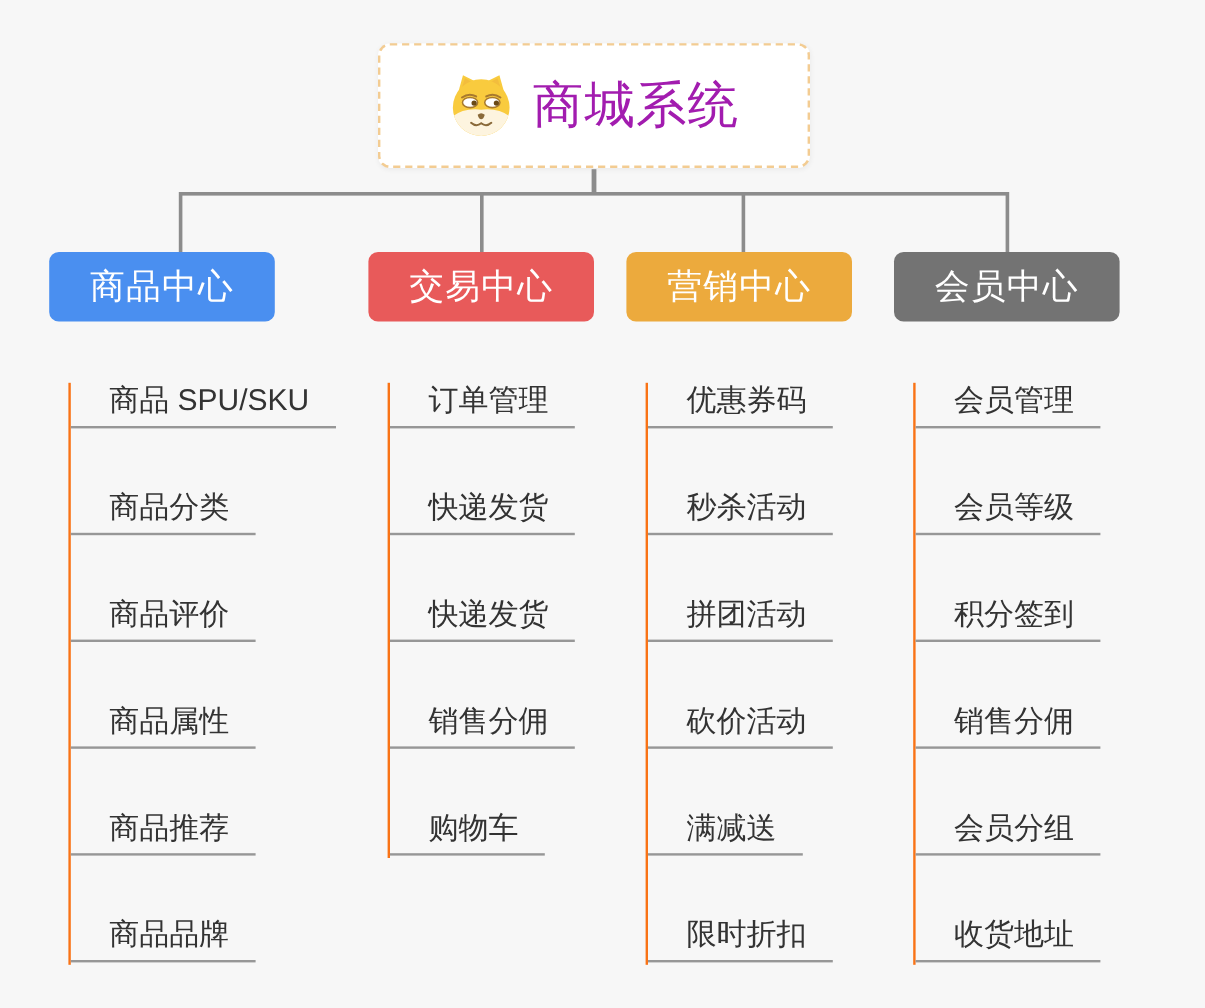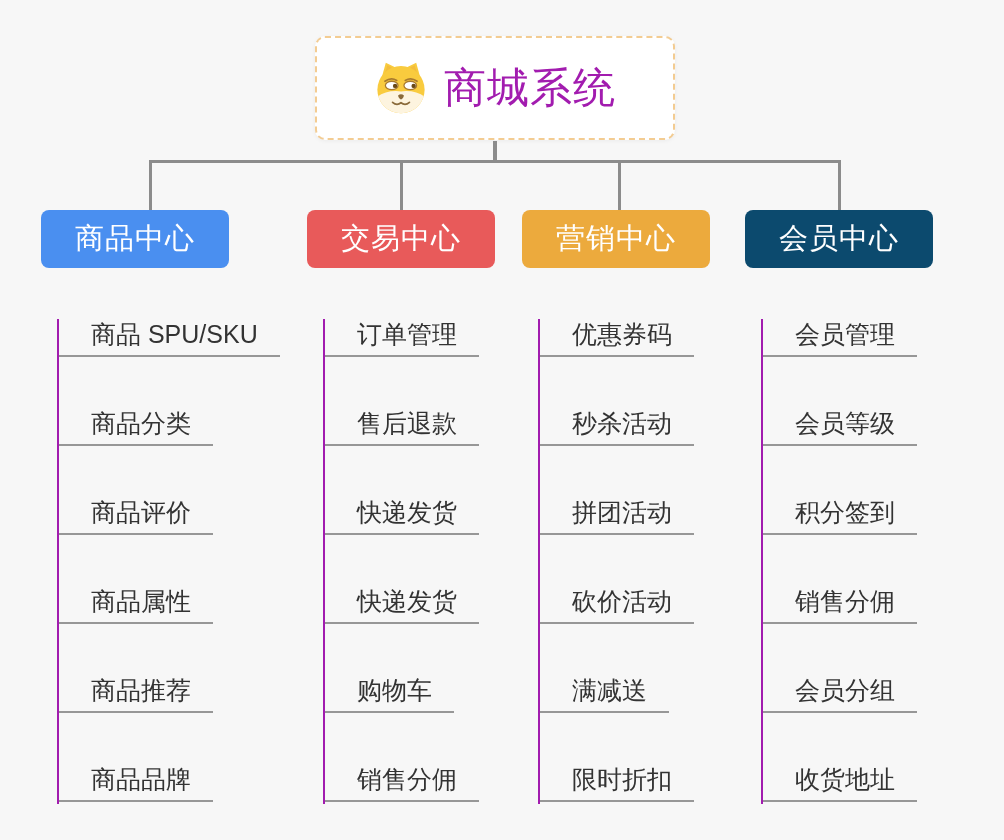--- a/index.html
+++ b/index.html
@@ -43,21 +43,21 @@
     width:188px;height:58px;
     border-radius:8px;
     display:flex;align-items:center;justify-content:center;
     color:#ffffff;
     font-size:29px;
     letter-spacing:1px;
     white-space:nowrap;
   }
   .subtree{
     margin-left:16px;
-    border-left:2px solid #a21caf;
+    border-left:2px solid #f97316;
     padding-bottom:2px;
   }
   .leaf-item{
     display:table;
     margin-top:51px;
     padding:0 22px 6px 32px;
     border-bottom:2px solid #979797;
     font-size:25px;
     line-height:30px;
     color:#333333;
@@ -110,42 +110,41 @@
       <div class="leaf-item">商品属性</div>
       <div class="leaf-item">商品推荐</div>
       <div class="leaf-item">商品品牌</div>
     </div>
   </div>
 
   <div class="column" style="left:307px;">
     <div class="branch-box" style="background-color: rgb(232, 90, 90);">交易中心</div>
     <div class="subtree">
       <div class="leaf-item">订单管理</div>
-      <div class="leaf-item">售后退款</div>
       <div class="leaf-item">快递发货</div>
       <div class="leaf-item">快递发货</div>
+      <div class="leaf-item">销售分佣</div>
       <div class="leaf-item">购物车</div>
-      <div class="leaf-item">销售分佣</div>
     </div>
   </div>
 
   <div class="column" style="left:522px;text-align:right;">
     <div class="branch-box" style="background-color: rgb(236, 170, 61);">营销中心</div>
     <div class="subtree">
       <div class="leaf-item">优惠券码</div>
       <div class="leaf-item">秒杀活动</div>
       <div class="leaf-item">拼团活动</div>
       <div class="leaf-item">砍价活动</div>
       <div class="leaf-item">满减送</div>
       <div class="leaf-item">限时折扣</div>
     </div>
   </div>
 
   <div class="column" style="left:745px;">
-    <div class="branch-box" style="background-color: #0c4a6e;">会员中心</div>
+    <div class="branch-box" style="background-color: #737373;">会员中心</div>
     <div class="subtree">
       <div class="leaf-item">会员管理</div>
       <div class="leaf-item">会员等级</div>
       <div class="leaf-item">积分签到</div>
       <div class="leaf-item">销售分佣</div>
       <div class="leaf-item">会员分组</div>
       <div class="leaf-item">收货地址</div>
     </div>
   </div>
 

